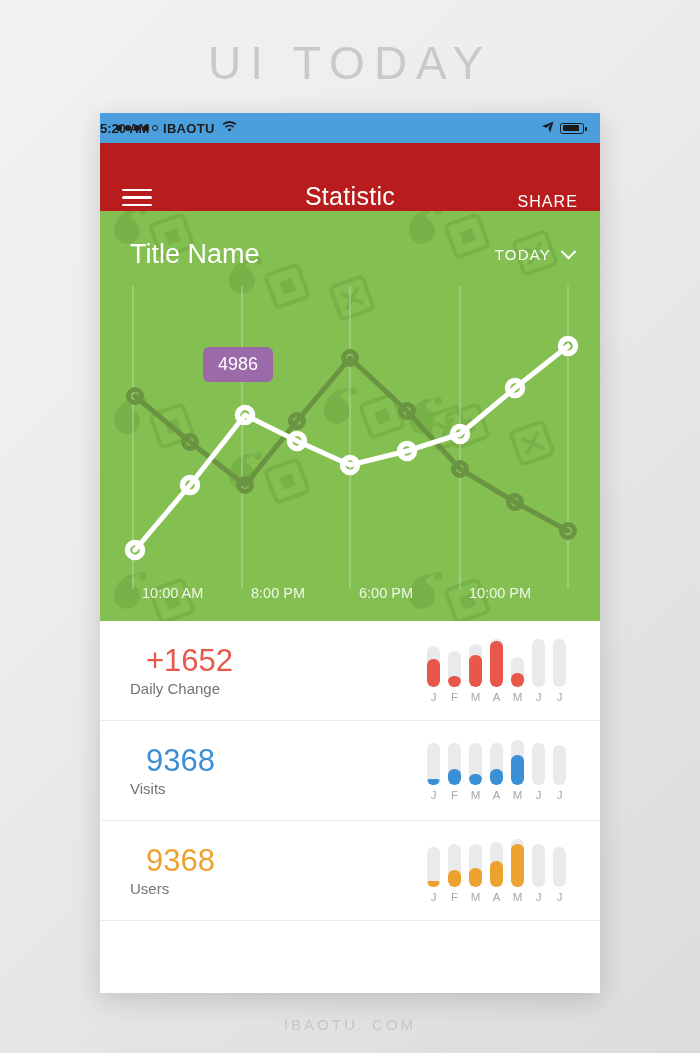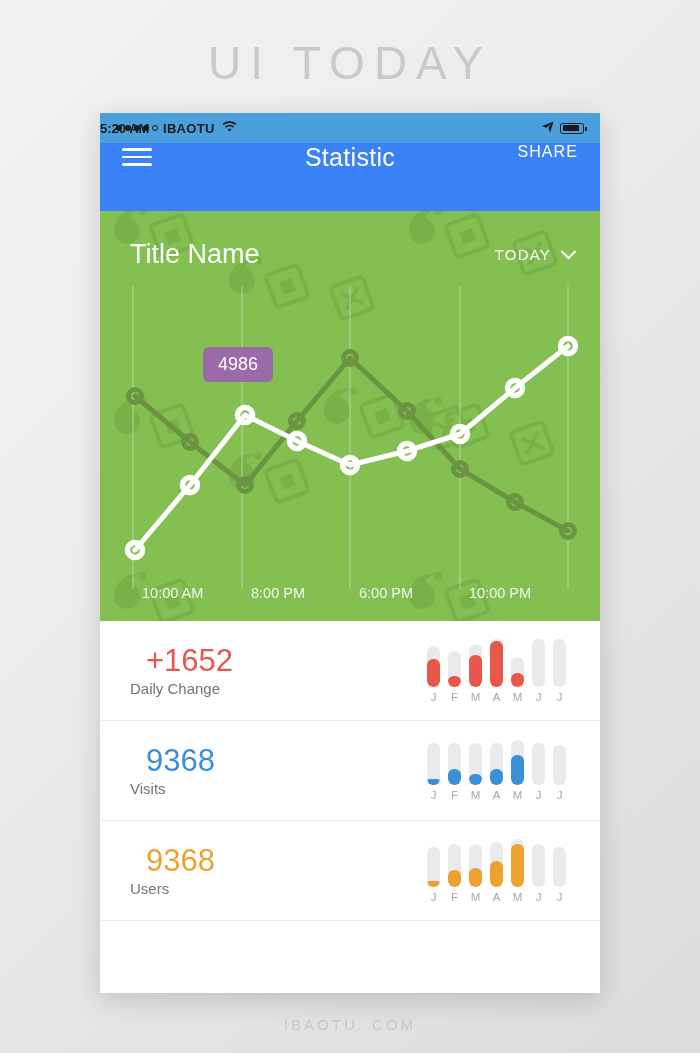--- a/index.html
+++ b/index.html
@@ -72,22 +72,22 @@
   }
   .battery::after {
     content: ""; position: absolute; right: -4px; top: 3px;
     width: 2px; height: 4px; background: #1b1b1b; border-radius: 0 1px 1px 0;
   }
   .battery > i { display: block; height: 100%; width: 85%; background: #1b1b1b; border-radius: 1px; }
 
   
   .navbar {
     height: 68px;
-    background: #3b82f6;
-    display: flex; align-items: flex-start;
+    background: #b91c1c;
+    display: flex; align-items: flex-end;
     padding: 0 22px;
     position: relative;
   }
   .hamburger { width: 30px; cursor: pointer; }
   .hamburger span {
     display: block; height: 2.5px; background: #fff; border-radius: 2px; margin: 5px 0;
   }
   .nav-title {
     position: absolute; left: 0; right: 0; text-align: center;
     color: #fff; font-size: 25px; font-weight: 400; letter-spacing: .3px;

